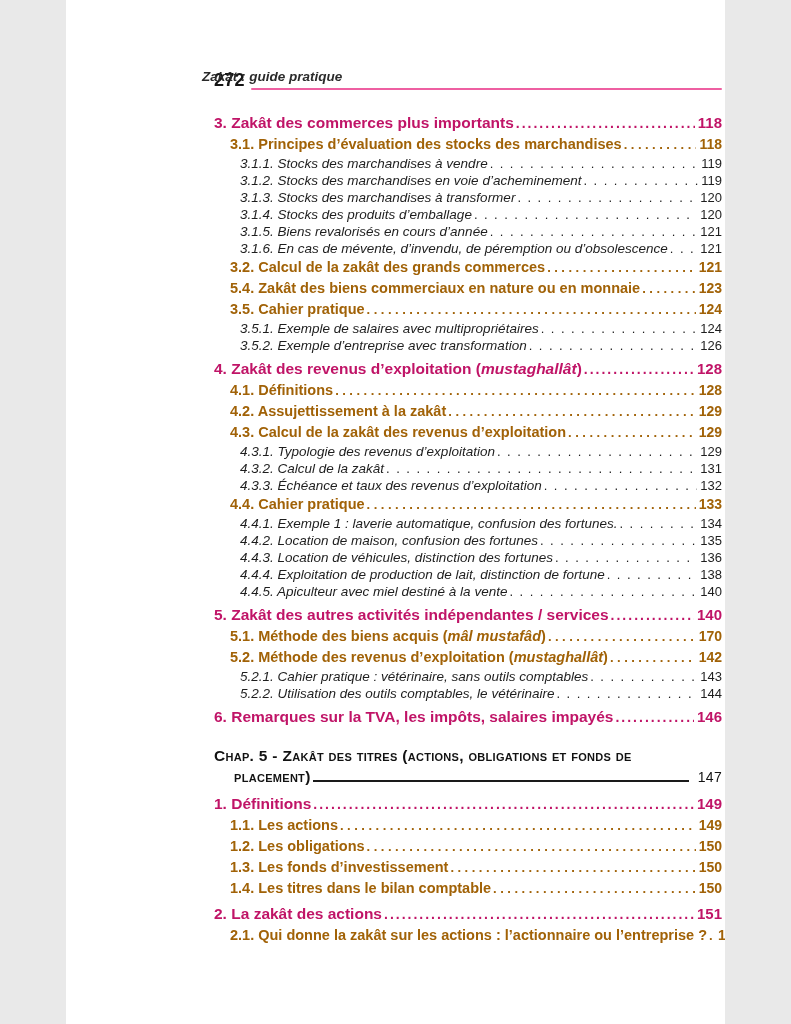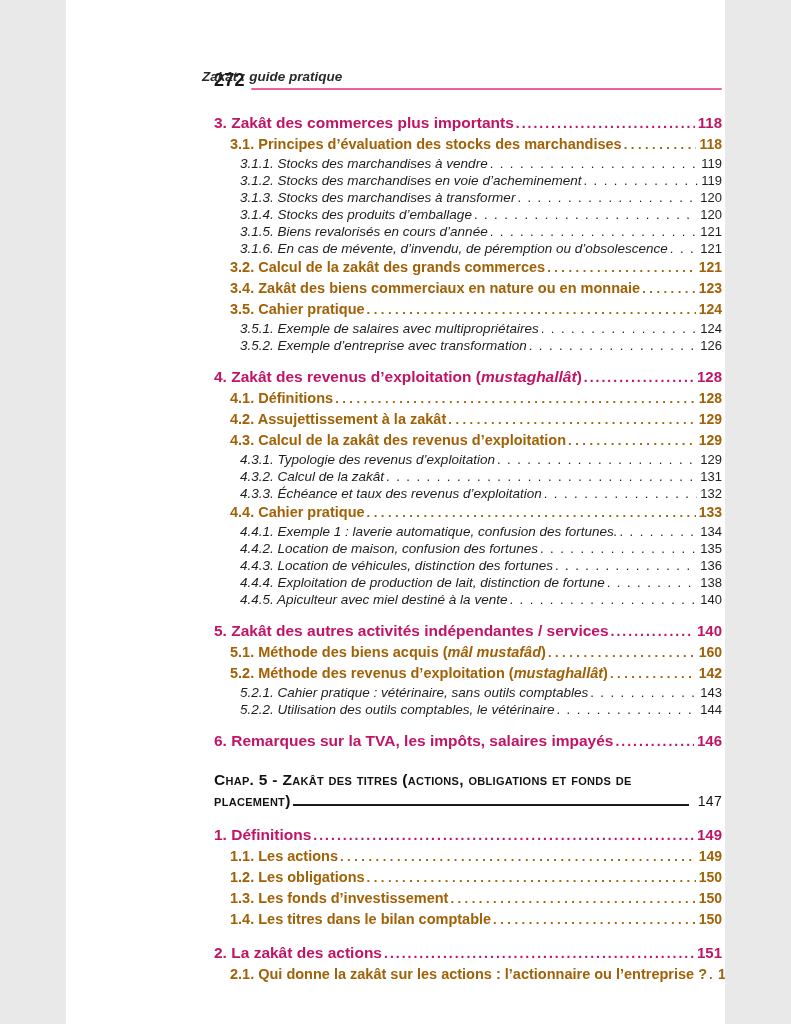--- a/index.html
+++ b/index.html
@@ -24,40 +24,40 @@
   }
   
   .toc { position:absolute; left:148px; top:112px; width:508px; }
   .row { display:flex; align-items:baseline; }
   .row .label { white-space:nowrap; }
   .row .label .it { font-style:italic; }
   .leader { flex:1; min-width:6px; overflow:hidden; white-space:nowrap; margin:0 3px 0 2px; }
   .leader::after { content:"......................................................................................................................................................."; }
   .pg { white-space:nowrap; }
 
-  .lvl1 { color:var(--accent); font-weight:bold; font-size:15.5px; line-height:22px; margin-top:12px; }
+  .lvl1 { color:var(--accent); font-weight:bold; font-size:15.5px; line-height:22px; margin-top:4px; }
   .lvl1:first-child { margin-top:0; }
   .lvl1 .leader::after { font-size:14px; letter-spacing:2px; }
   .lvl1 .pg { font-size:15px; }
 
   .lvl2 { font-weight:600; font-size:14.5px; line-height:20px; padding-left:16px; color:#a16207; }
   .lvl2 .leader::after { font-size:13px; letter-spacing:3.5px; font-weight:600; }
   .lvl2 .pg { font-size:14px; }
 
   .lvl3 { font-style:italic; font-weight:400; font-size:13.5px; line-height:17px; padding-left:26px; color:#1e1e1e; }
   .lvl3 .leader::after { font-size:13px; letter-spacing:6.5px; font-style:normal; }
   .lvl3 .pg { font-size:13px; font-style:normal; }
 
   
   .chapter {
     margin-top:17px; margin-bottom:5px;
     font-weight:bold; font-size:15.5px; line-height:21px;
     font-variant:small-caps; letter-spacing:.3px; color:#121212;
   }
-  .chap-line2 { display:flex; align-items:baseline; }
+  .chap-line2 { display:flex; align-items:baseline;margin-left:20px; }
   .chap-line2-text { white-space:nowrap; }
   .chap-rule { flex:1; border-bottom:2px solid #1a1a1a; margin:0 9px 2px 2px; }
   .chap-pg { font-variant:normal; font-weight:400; font-size:14px; white-space:nowrap; }
 </style>
 </head>
 <body>
 
 <div class="page">
   <div class="page-num">272</div>
   <div class="running-title">Zakât : guide pratique</div>
@@ -112,21 +112,21 @@
   </div>
 
   <div class="row lvl2">
     <span class="label"><span>3.2. Calcul de la zakât des grands commerces</span></span>
     <span class="leader"></span>
     <span class="pg">121</span>
   </div>
 
 
   <div class="row lvl2">
-    <span class="label"><span>3.4. Zakât des biens commerciaux en nature ou en monnaie</span></span>
+    <span class="label"><span>5.4. Zakât des biens commerciaux en nature ou en monnaie</span></span>
     <span class="leader"></span>
     <span class="pg">123</span>
   </div>
 
   <div class="row lvl2">
     <span class="label"><span>3.5. Cahier pratique</span></span>
     <span class="leader"></span>
     <span class="pg">124</span>
   </div>
 
@@ -222,21 +222,21 @@
 
   <div class="row lvl1">
     <span class="label"><span>5. Zakât des autres activités indépendantes / services</span></span>
     <span class="leader"></span>
     <span class="pg">140</span>
   </div>
 
   <div class="row lvl2">
     <span class="label"><span>5.1. Méthode des biens acquis (</span><span class="it">mâl mustafâd</span><span>)</span></span>
     <span class="leader"></span>
-    <span class="pg">160</span>
+    <span class="pg">170</span>
   </div>
 
   <div class="row lvl2">
     <span class="label"><span>5.2. Méthode des revenus d’exploitation (</span><span class="it">mustaghallât</span><span>)</span></span>
     <span class="leader"></span>
     <span class="pg">142</span>
   </div>
 
   <div class="row lvl3">
     <span class="label"><span>5.2.1. Cahier pratique : vétérinaire, sans outils comptables</span></span>

